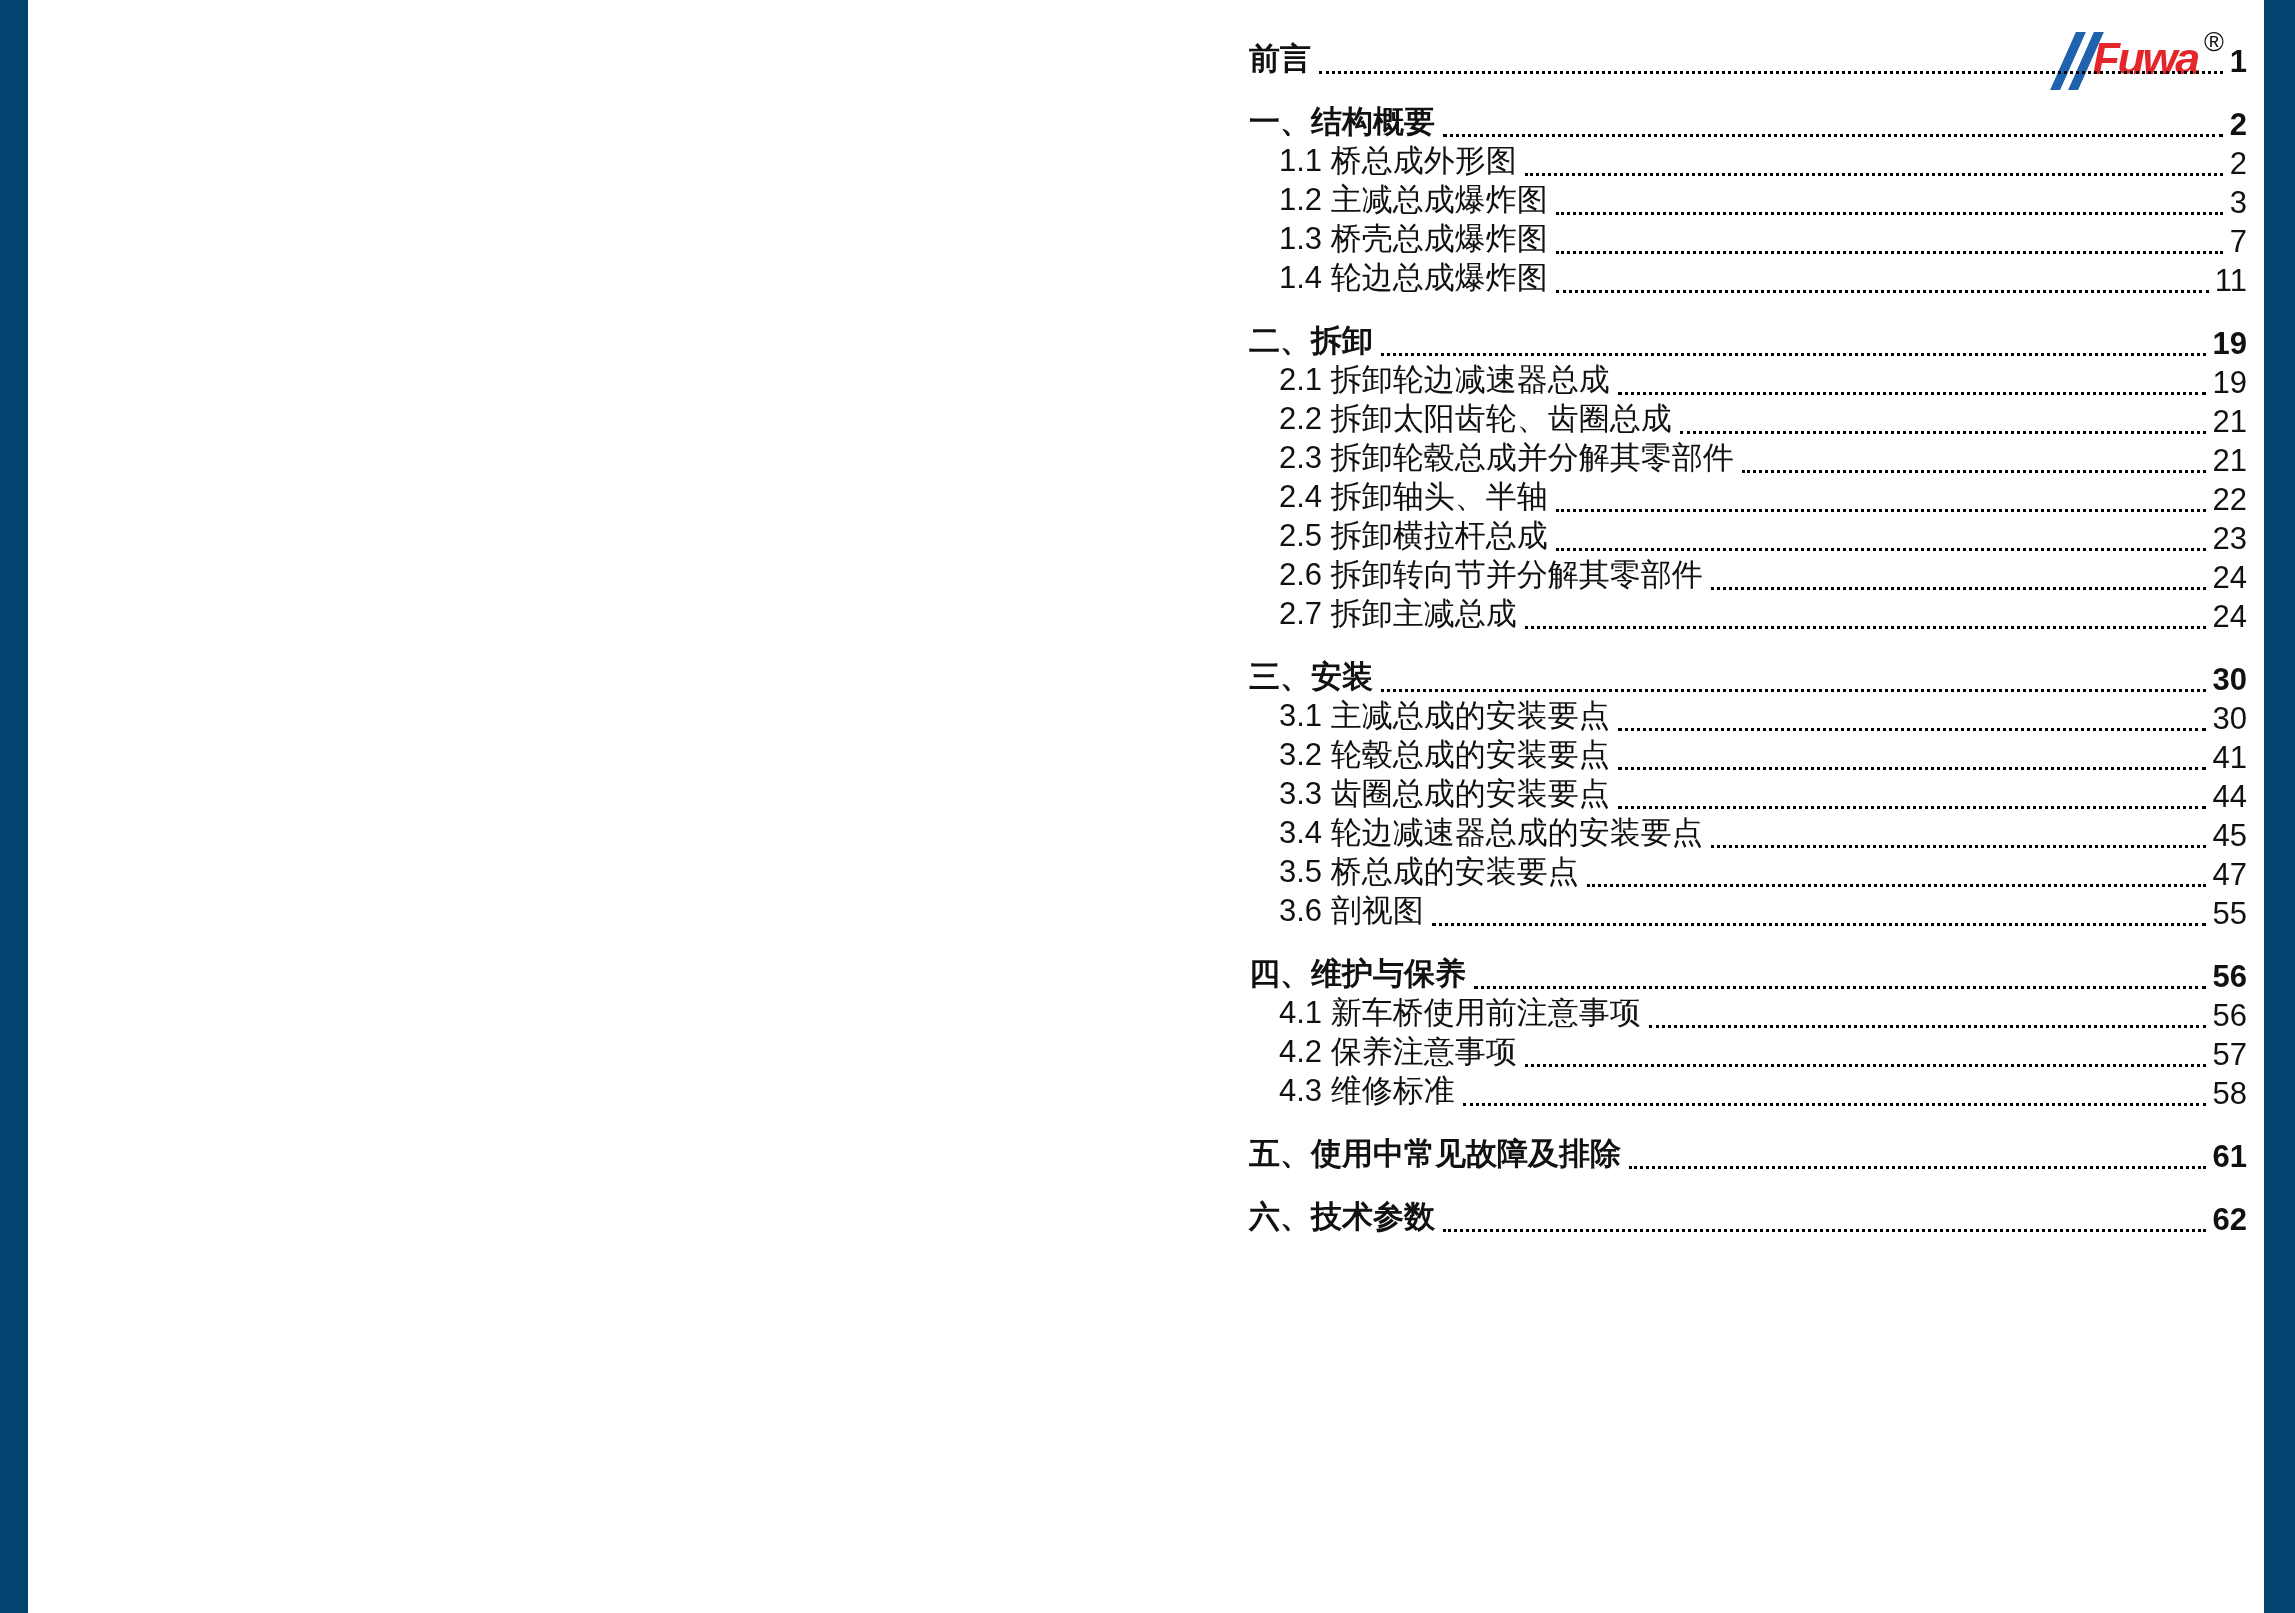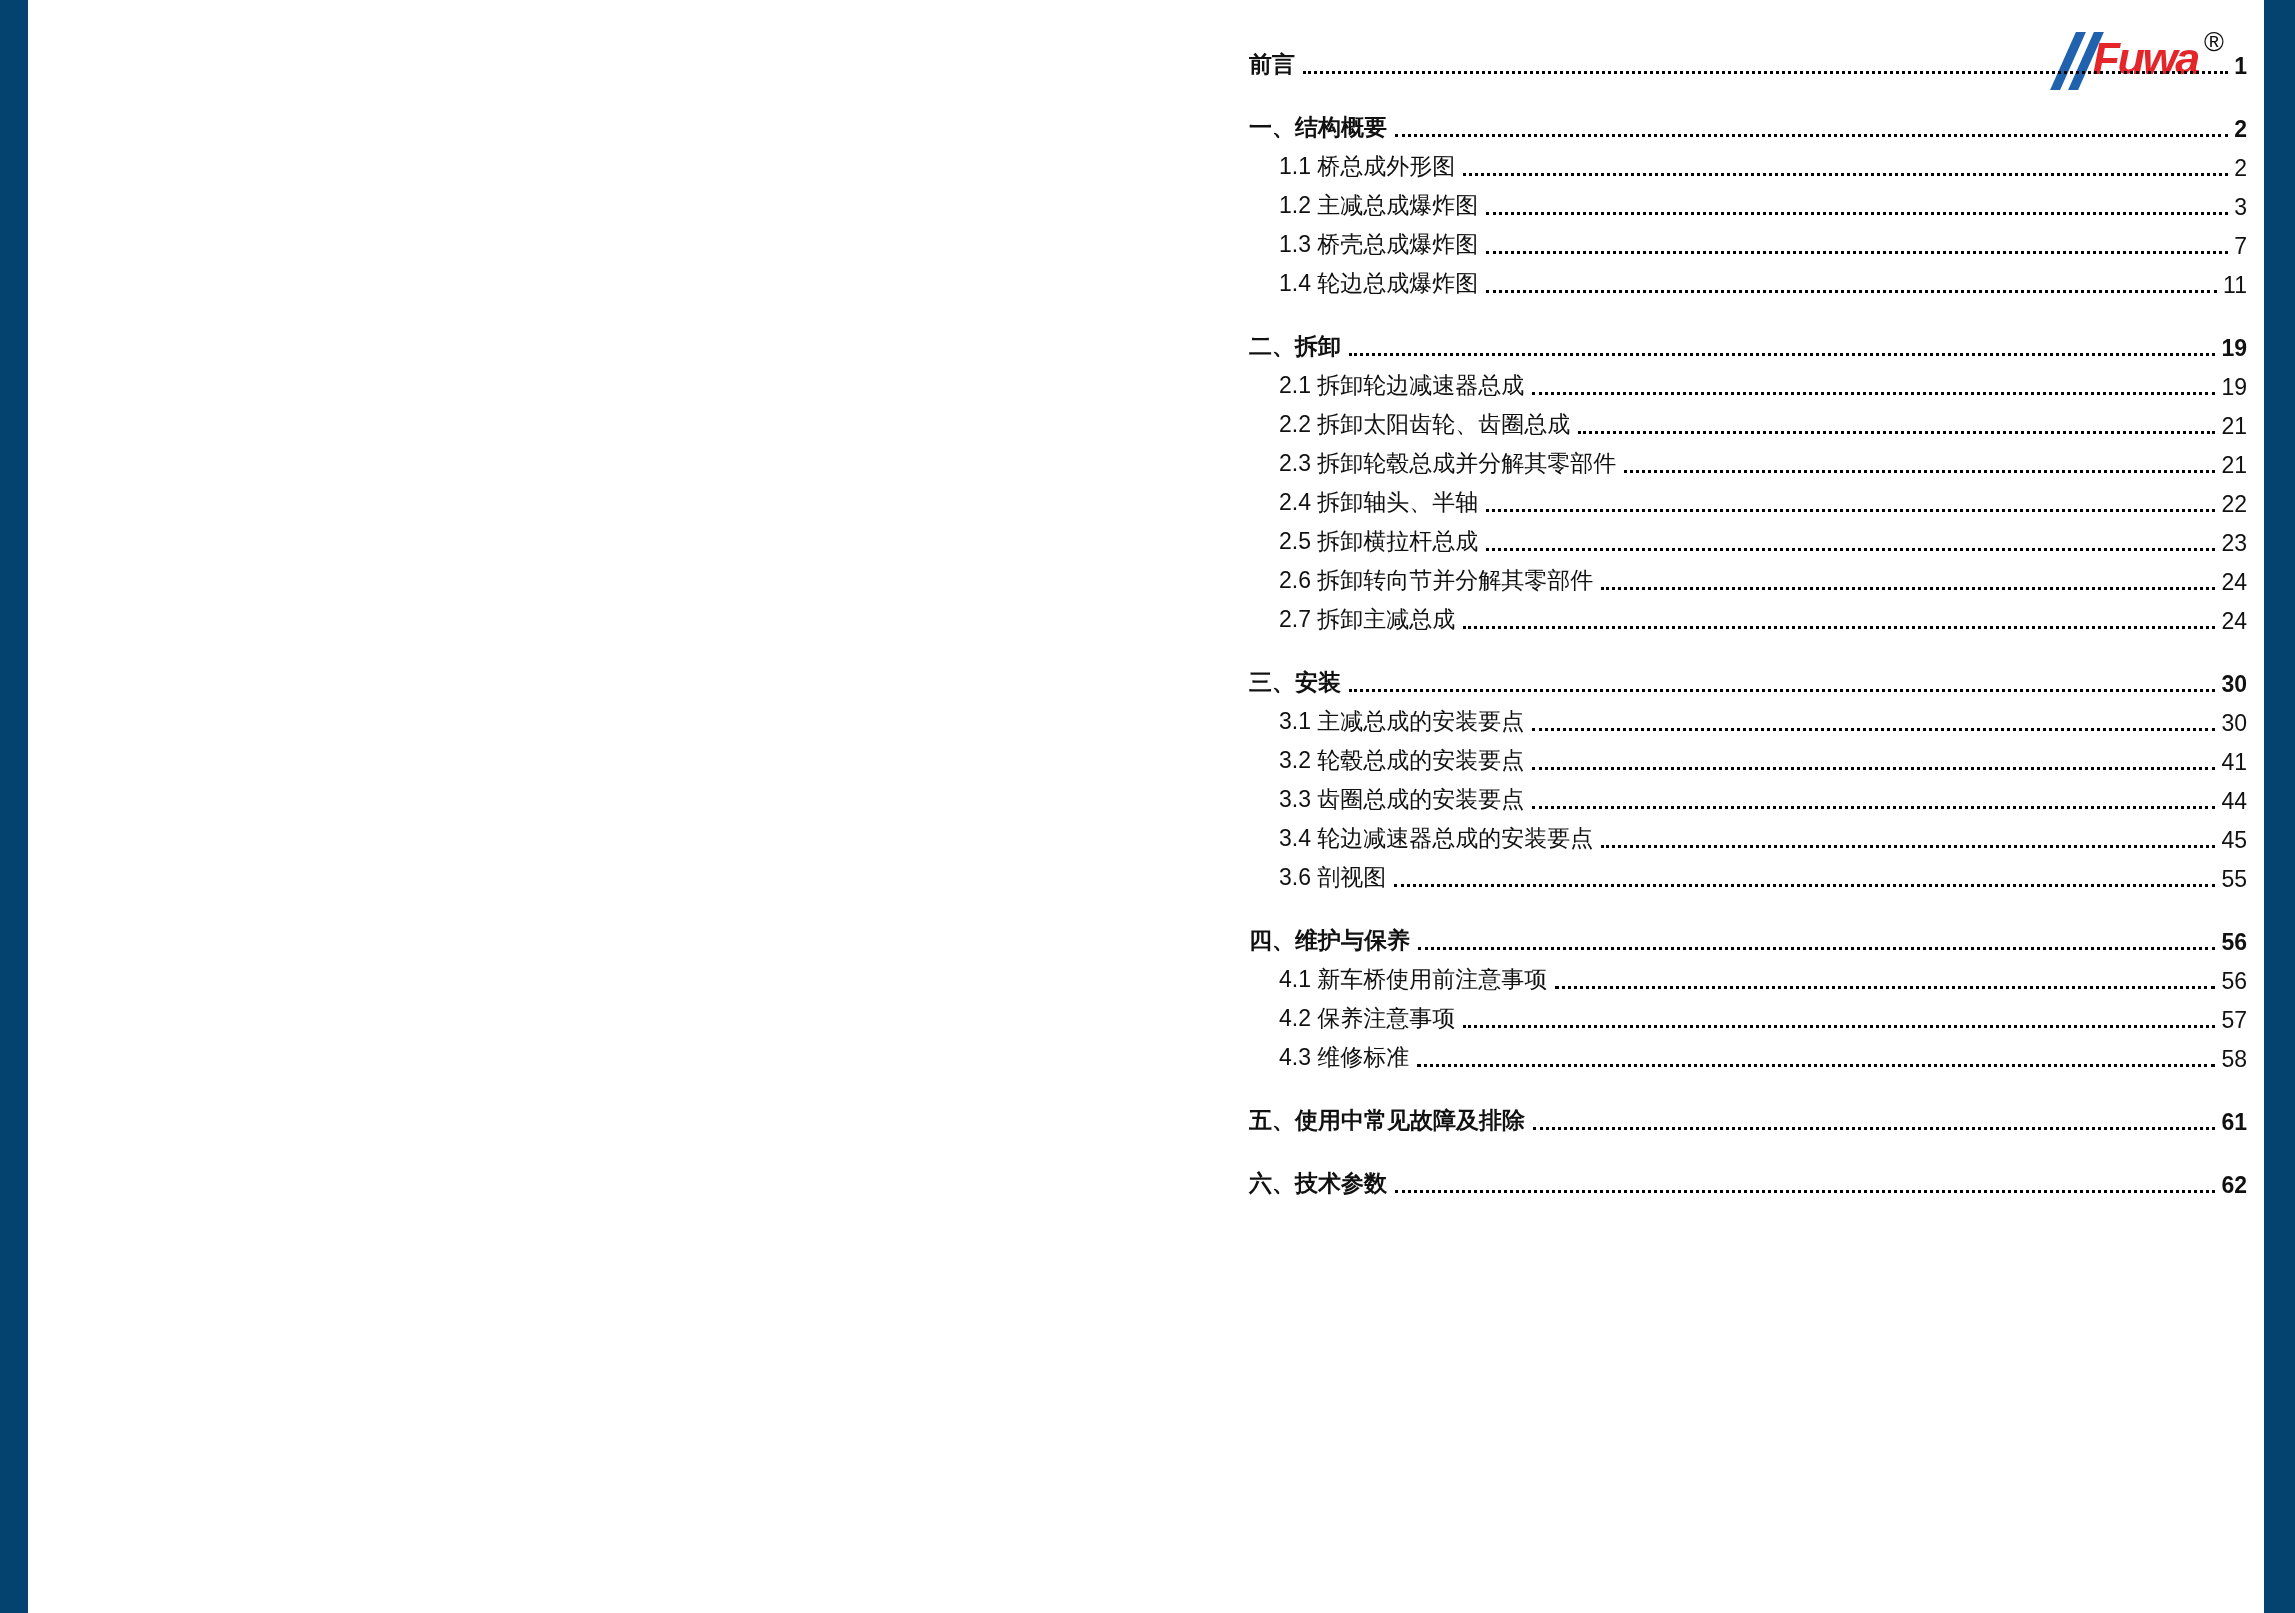--- a/index.html
+++ b/index.html
@@ -64,21 +64,21 @@
     font-size: 30px; line-height: 36px;
     font-weight: bold;
     letter-spacing: 2.4px;
   }
   .toc { margin-top: 44px; }
 
   .toc-row {
     display: flex;
     align-items: flex-end;
     height: 39px;
-    font-size: 23px;
+    font-size: 31px;
     white-space: nowrap;
   }
   .toc-row.section { font-weight: bold; }
   .toc-row.section:not(.first) { margin-top: 24px; }
   .toc-row.lvl1 { padding-left: 30px; }
   .toc-label { padding-bottom: 3.2px; }
   .toc-page  { padding-bottom: 3.2px; }
   .dots {
     flex: 1 1 auto;
     height: 0;
@@ -191,20 +191,25 @@
           <span class="toc-label">3.3 齿圈总成的安装要点</span>
           <span class="dots"></span>
           <span class="toc-page">44</span>
         </div>
         <div class="toc-row lvl1">
           <span class="toc-label">3.4 轮边减速器总成的安装要点</span>
           <span class="dots"></span>
           <span class="toc-page">45</span>
         </div>
         <div class="toc-row lvl1">
+          <span class="toc-label">3.5 桥总成的安装要点</span>
+          <span class="dots"></span>
+          <span class="toc-page">47</span>
+        </div>
+        <div class="toc-row lvl1">
           <span class="toc-label">3.6 剖视图</span>
           <span class="dots"></span>
           <span class="toc-page">55</span>
         </div>
         <div class="toc-row section">
           <span class="toc-label">四、维护与保养</span>
           <span class="dots"></span>
           <span class="toc-page">56</span>
         </div>
         <div class="toc-row lvl1">

